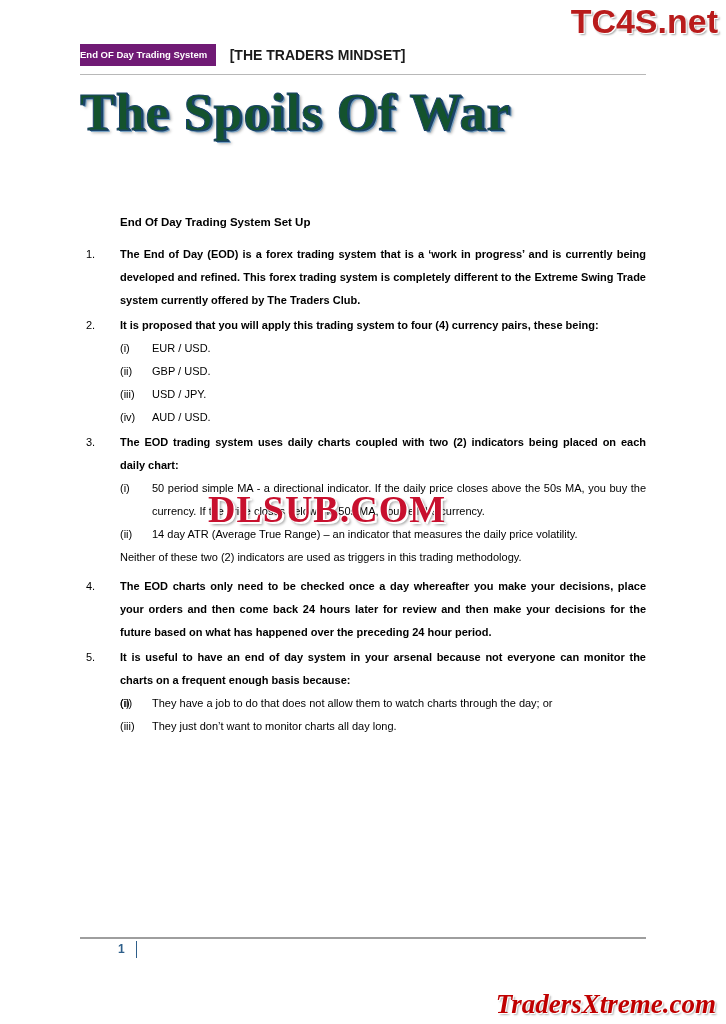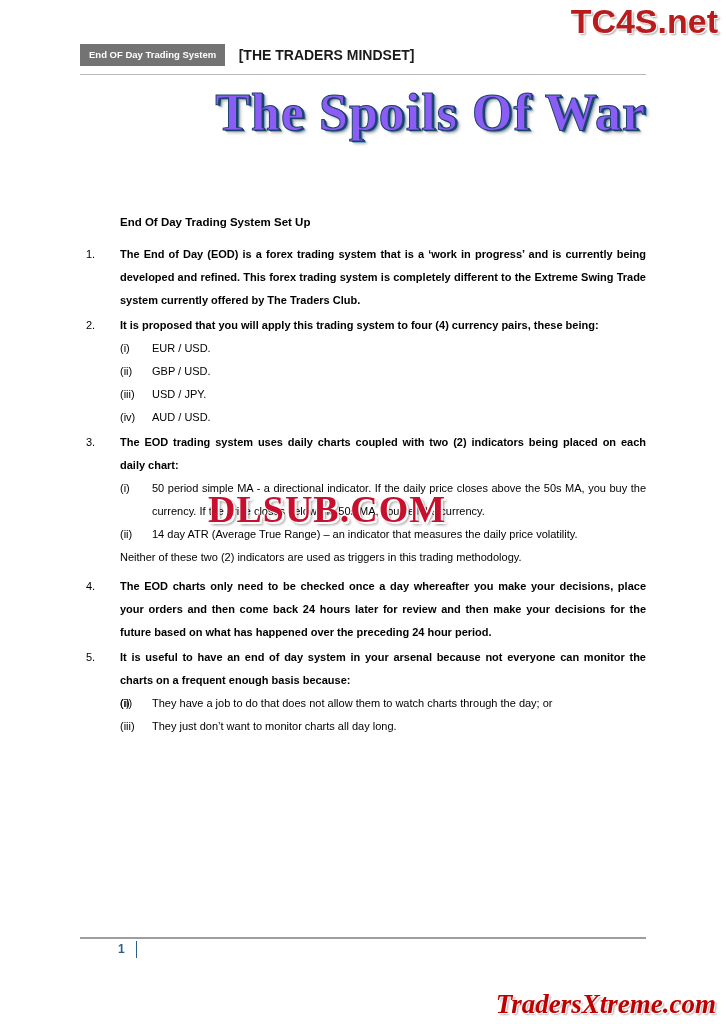--- a/index.html
+++ b/index.html
@@ -58,25 +58,25 @@
   
   .header {
     position: absolute;
     top: 44px;
     left: 80px;
     width: 566px;
     height: 27px;
   }
   .header-tag {
     display: inline-block;
-    background: #737373;
+    background: #701a75;
     color: #ffffff;
     font-size: 9.5px;
     font-weight: bold;
-    padding: 6px 9px 6px 9px;
+    padding: 6px 9px 6px 0;
     vertical-align: middle;
     line-height: 1;
   }
   .header-title {
     display: inline-block;
     font-size: 14px;
     font-weight: bold;
     color: #1a1a1a;
     margin-left: 9px;
     vertical-align: middle;
@@ -88,25 +88,25 @@
     width: 566px;
     border-top: 1px solid #b8b8b8;
   }
 
   
   .wordart {
     position: absolute;
     top: 83px;
     left: 80px;
     width: 566px;
-    text-align: right;
+    text-align: left;
     font-family: "Liberation Serif", serif;
     font-weight: bold;
     font-size: 52px;
-    color: #8b5cf6;
+    color: #14532d;
     letter-spacing: 1px;
     text-shadow:
       1px 0 0 #1b4469,
       2px 1px 0 #1b4469,
       3px 2px 0 #7aa3c4,
       4px 3px 3px rgba(0,0,0,0.30);
     -webkit-text-stroke: 1px #1b4469;
   }
 
   

